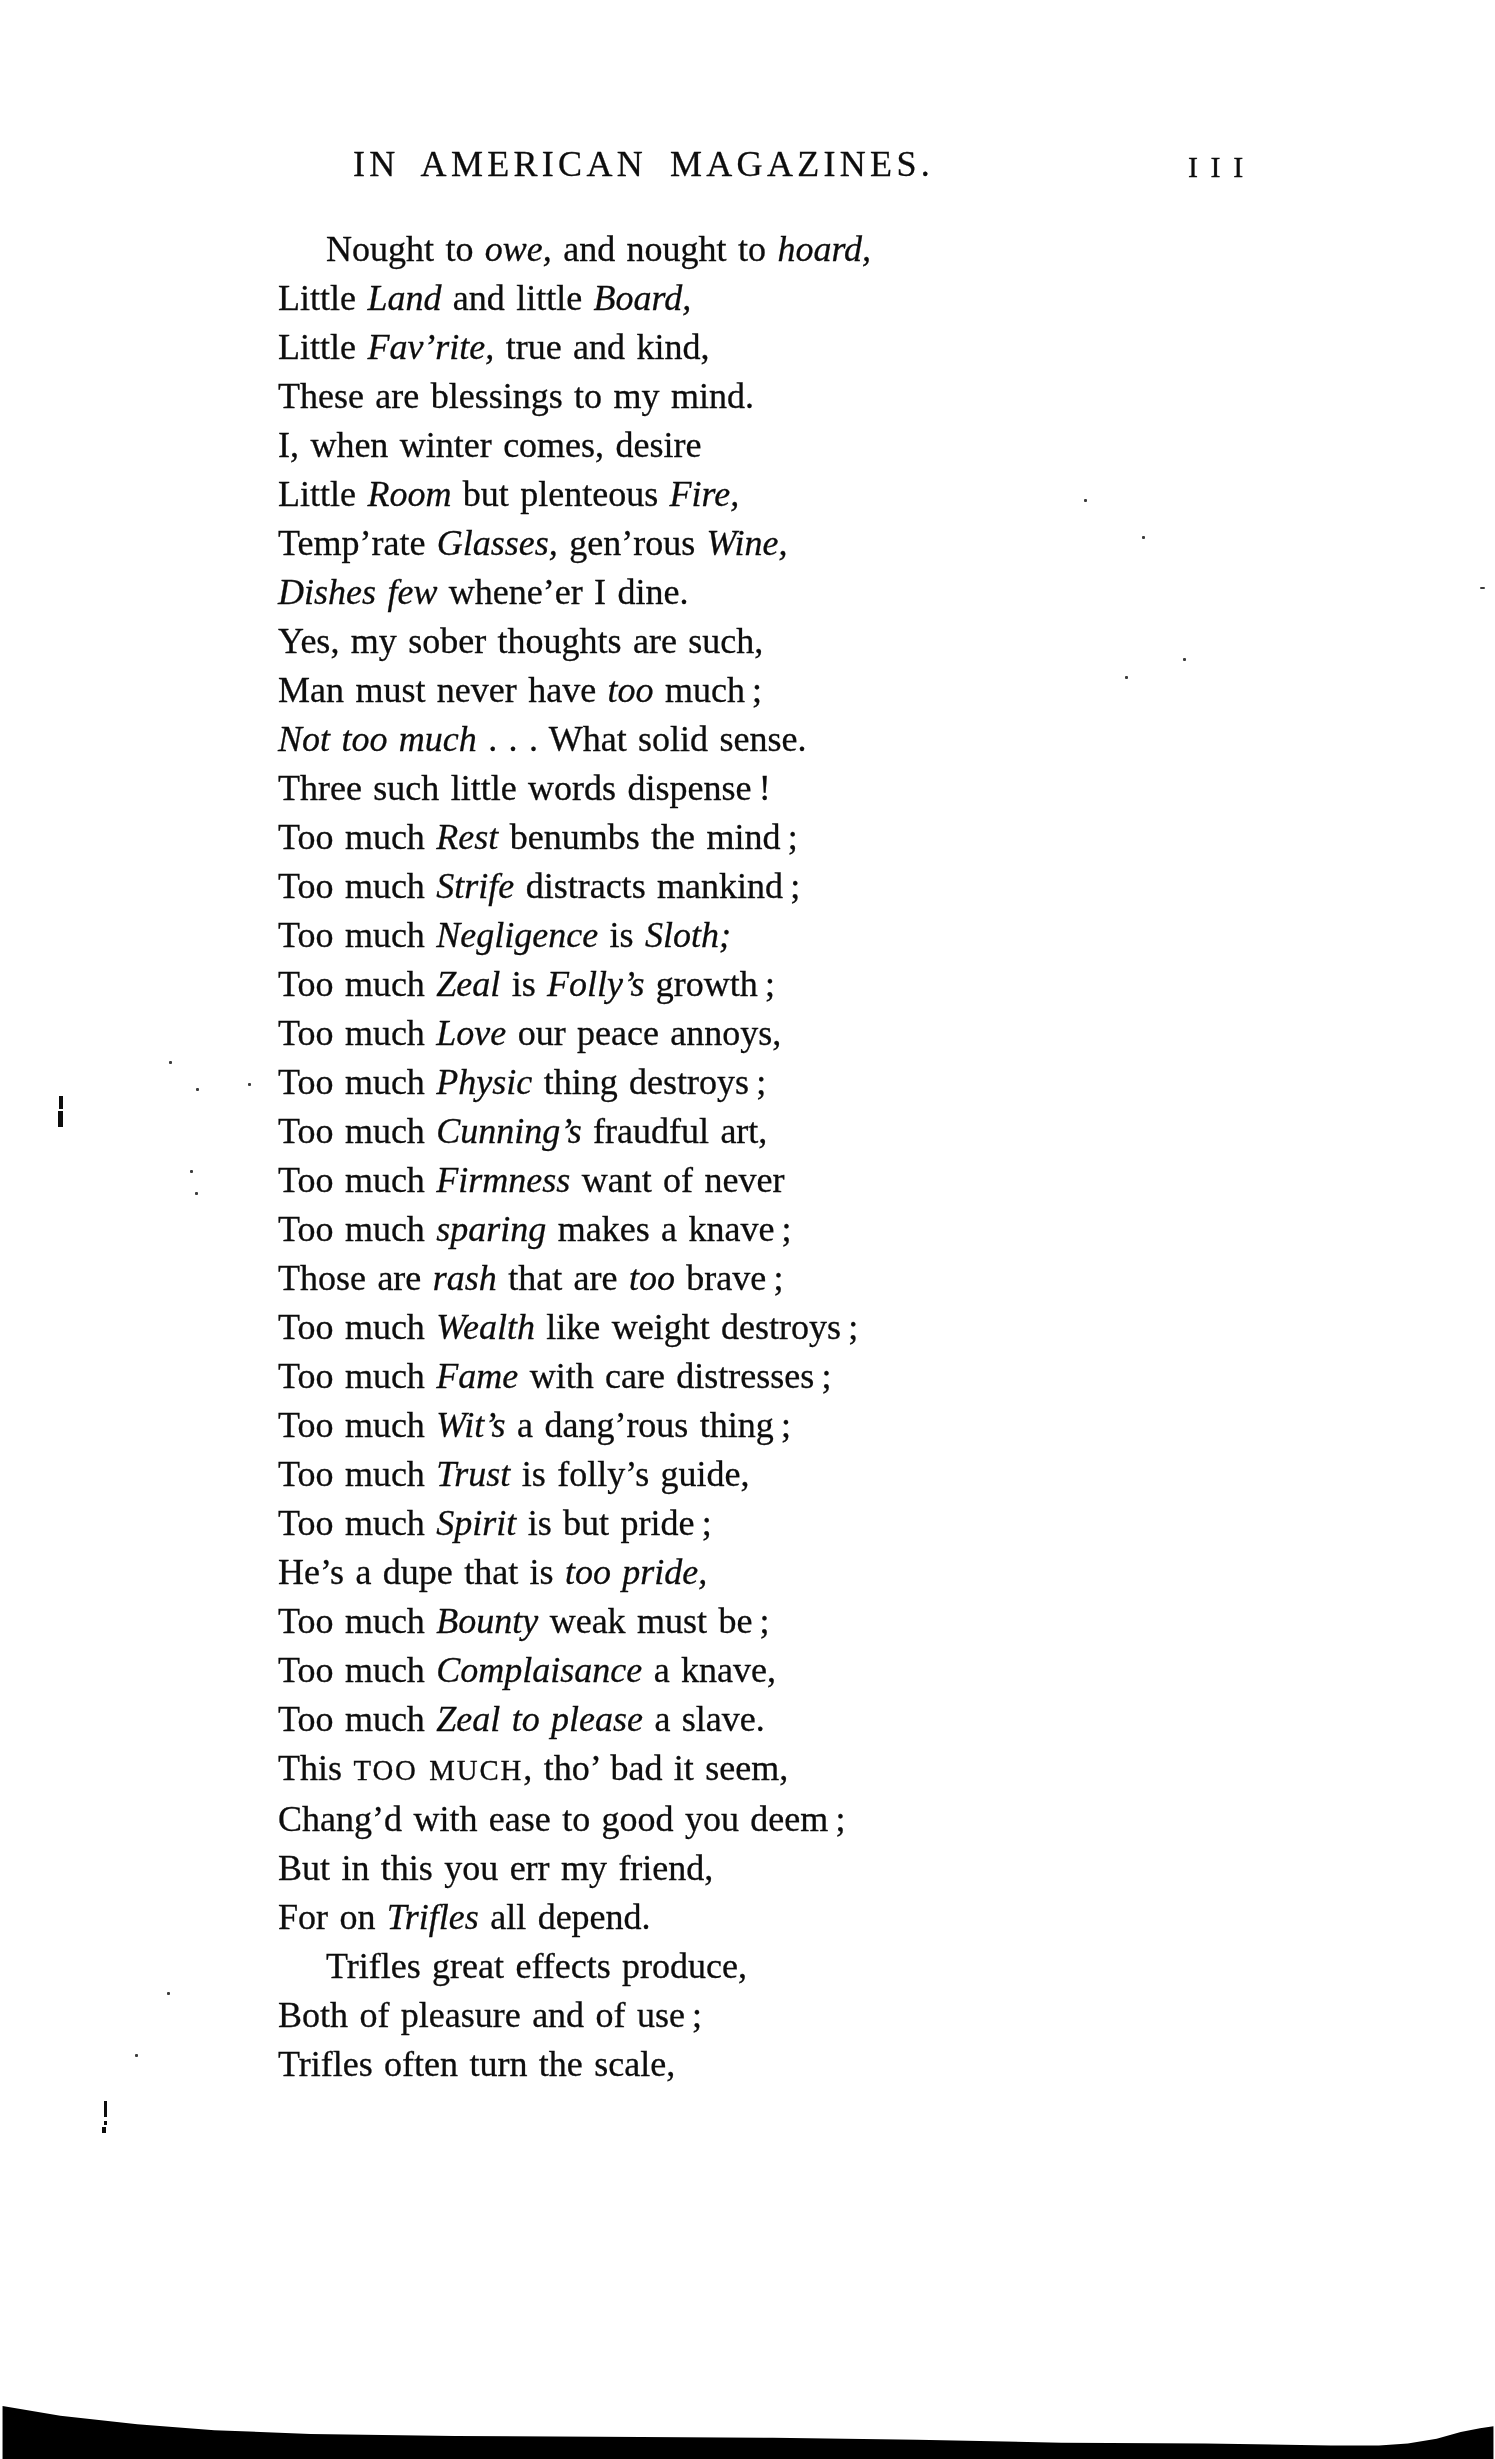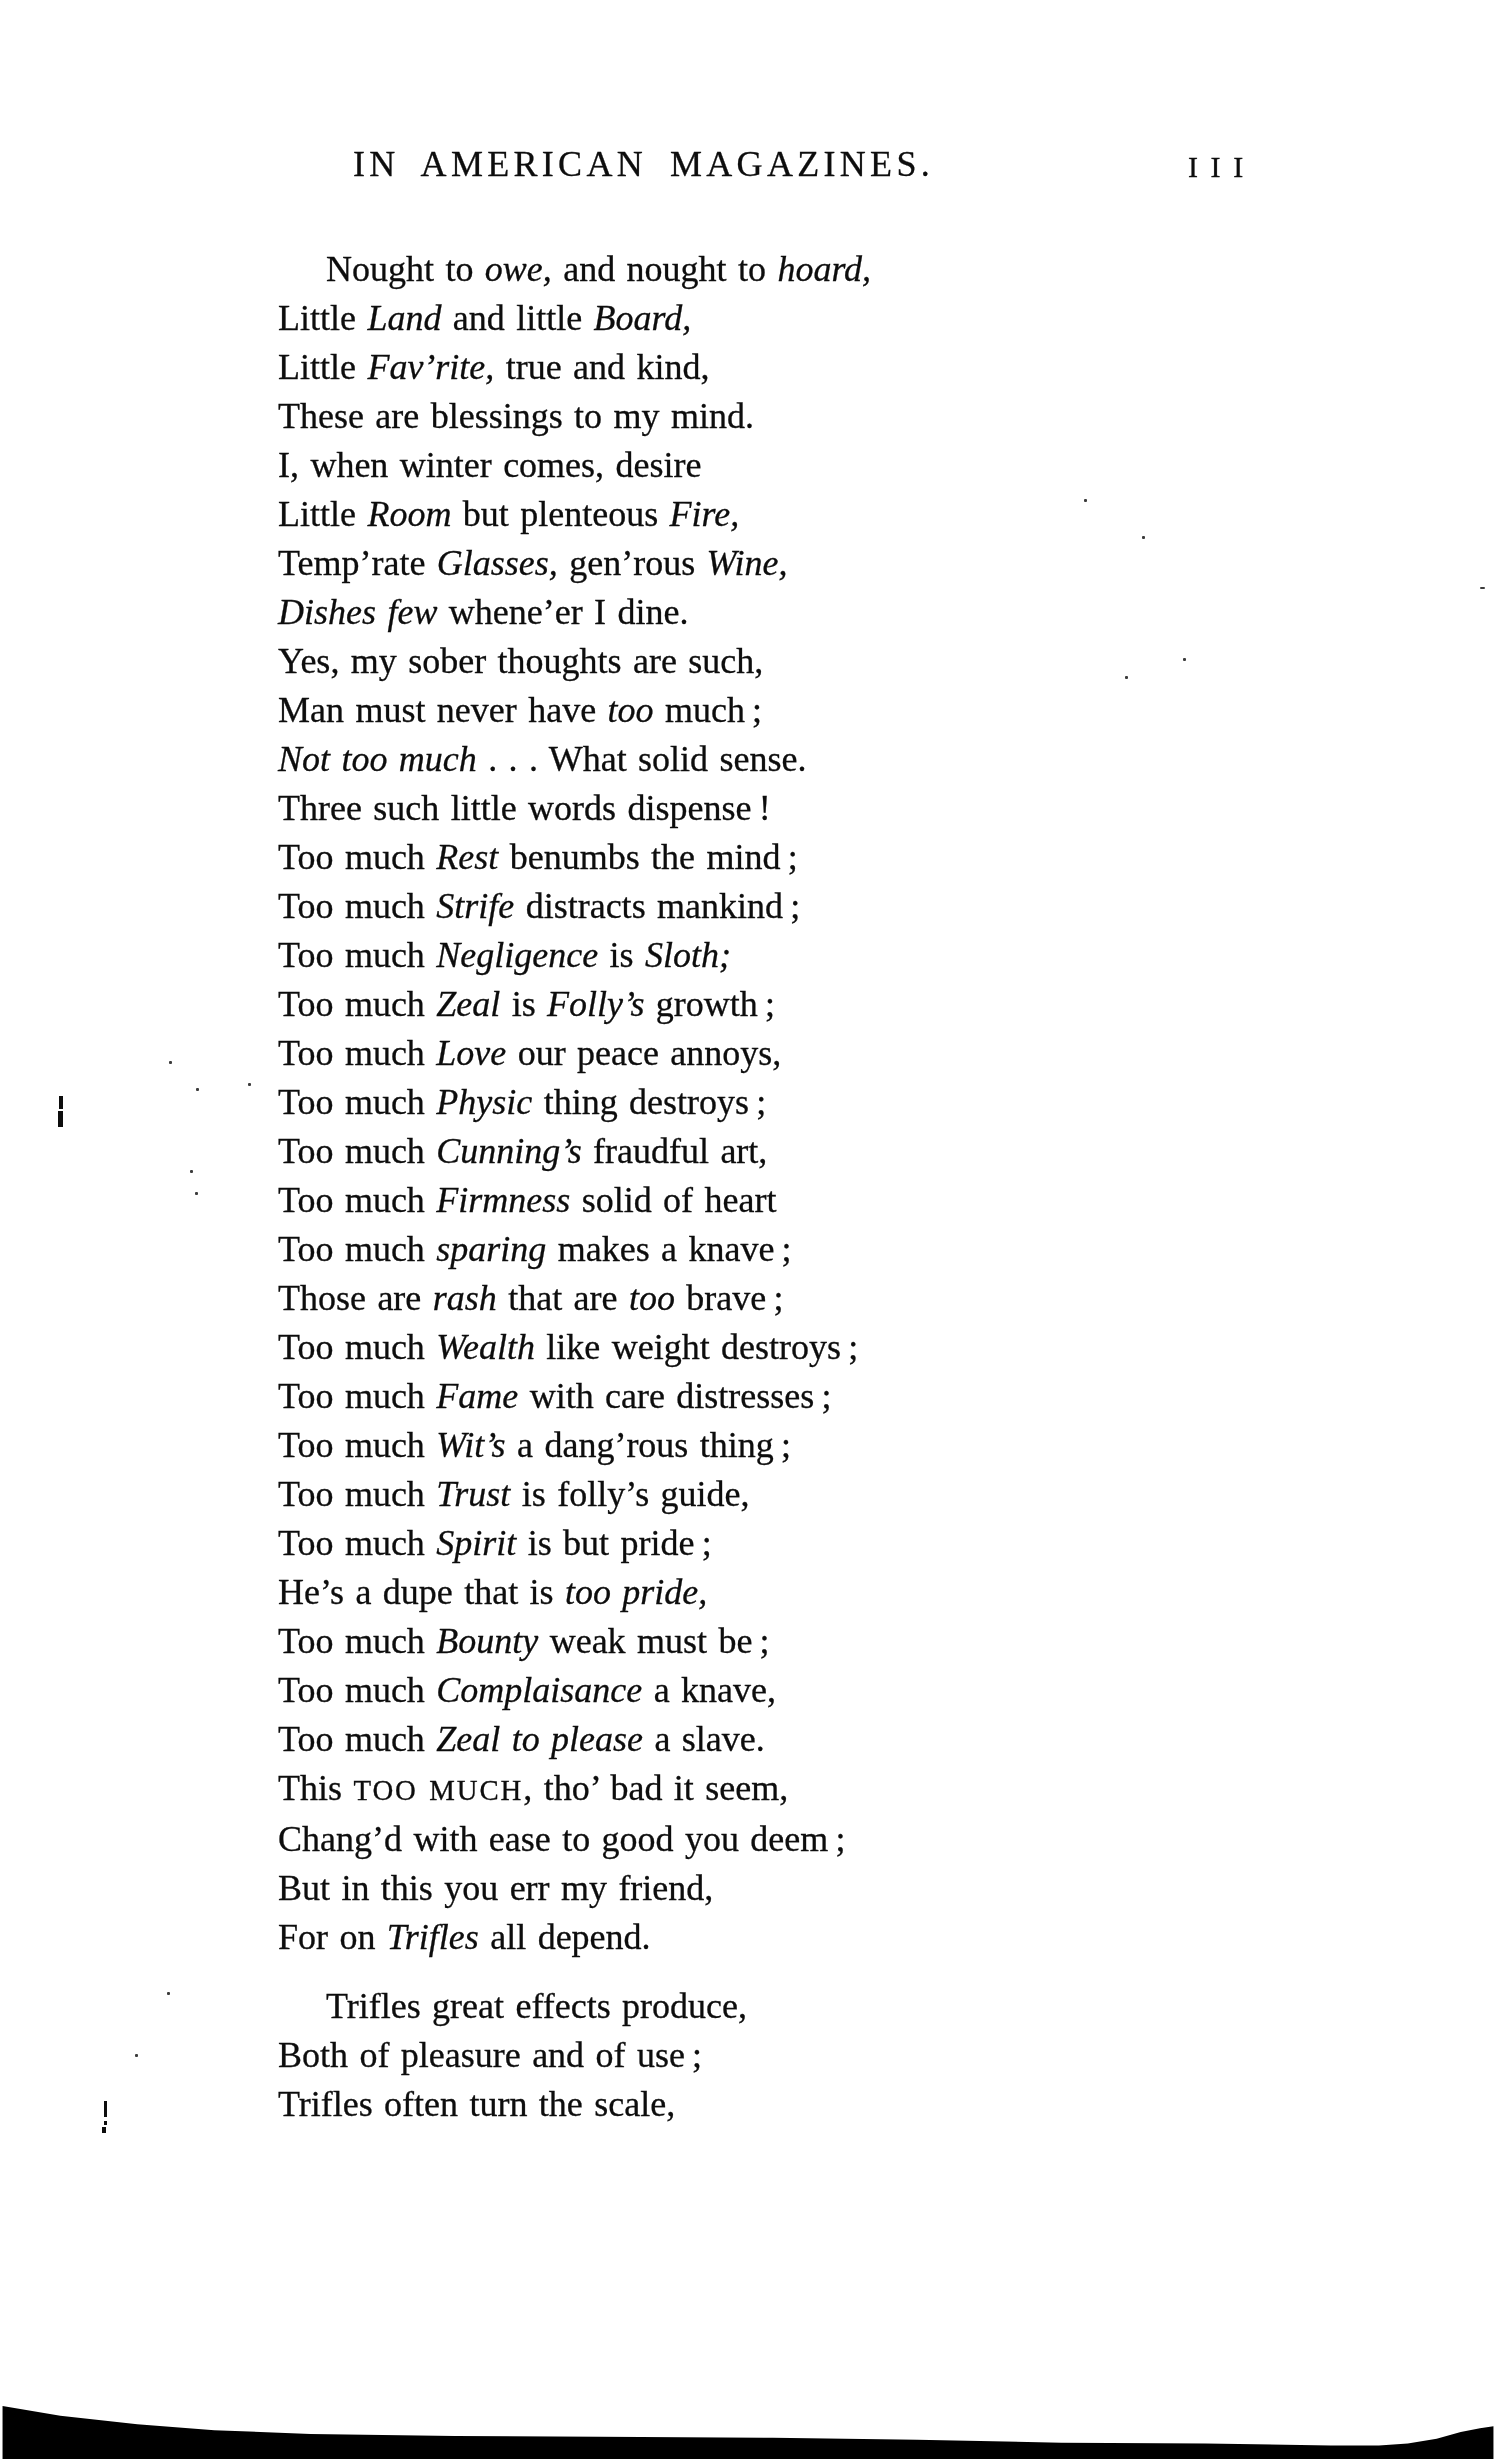--- a/index.html
+++ b/index.html
@@ -26,21 +26,21 @@
     white-space:nowrap;
     text-align:right;
   }
   .poem {
     position:absolute; left:278px; top:225px;
     font-size:36px; line-height:49px;
     word-spacing:2.4px;
     white-space:nowrap;
   }
   .line { white-space:nowrap; }
-  .line.indent { padding-left:48px;margin-top:20px; }
+  .line.indent { padding-left:48px; }
   .it { font-style:italic; }
   .sc { font-size:0.8em; letter-spacing:1.9px; }
   .mark { position:absolute; background:#0d0d0d; }
   .speck { position:absolute; background:#1a1a1a; width:2.9px; height:2.9px; border-radius:1px; opacity:.85; }
   .bottom-band { position:absolute; left:0; top:2382px; }
 </style>
 </head>
 <body>
 
 <div class="page">
@@ -62,21 +62,21 @@
       <div class="line"><span>Man must never have </span><span class="it">too</span><span> much ;</span></div>
       <div class="line"><span class="it">Not too much</span><span> . . . What solid sense.</span></div>
       <div class="line"><span>Three such little words dispense !</span></div>
       <div class="line"><span>Too much </span><span class="it">Rest</span><span> benumbs the mind ;</span></div>
       <div class="line"><span>Too much </span><span class="it">Strife</span><span> distracts mankind ;</span></div>
       <div class="line"><span>Too much </span><span class="it">Negligence</span><span> is </span><span class="it">Sloth;</span></div>
       <div class="line"><span>Too much </span><span class="it">Zeal</span><span> is </span><span class="it">Folly’s</span><span> growth ;</span></div>
       <div class="line"><span>Too much </span><span class="it">Love</span><span> our peace annoys,</span></div>
       <div class="line"><span>Too much </span><span class="it">Physic</span><span> thing destroys ;</span></div>
       <div class="line"><span>Too much </span><span class="it">Cunning’s</span><span> fraudful art,</span></div>
-      <div class="line"><span>Too much </span><span class="it">Firmness</span><span> solid of heart</span></div>
+      <div class="line"><span>Too much </span><span class="it">Firmness</span><span> want of never</span></div>
       <div class="line"><span>Too much </span><span class="it">sparing</span><span> makes a knave ;</span></div>
       <div class="line"><span>Those are </span><span class="it">rash</span><span> that are </span><span class="it">too</span><span> brave ;</span></div>
       <div class="line"><span>Too much </span><span class="it">Wealth</span><span> like weight destroys ;</span></div>
       <div class="line"><span>Too much </span><span class="it">Fame</span><span> with care distresses ;</span></div>
       <div class="line"><span>Too much </span><span class="it">Wit’s</span><span> a dang’rous thing ;</span></div>
       <div class="line"><span>Too much </span><span class="it">Trust</span><span> is folly’s guide,</span></div>
       <div class="line"><span>Too much </span><span class="it">Spirit</span><span> is but pride ;</span></div>
       <div class="line"><span>He’s a dupe that is </span><span class="it">too pride,</span></div>
       <div class="line"><span>Too much </span><span class="it">Bounty</span><span> weak must be ;</span></div>
       <div class="line"><span>Too much </span><span class="it">Complaisance</span><span> a knave,</span></div>

